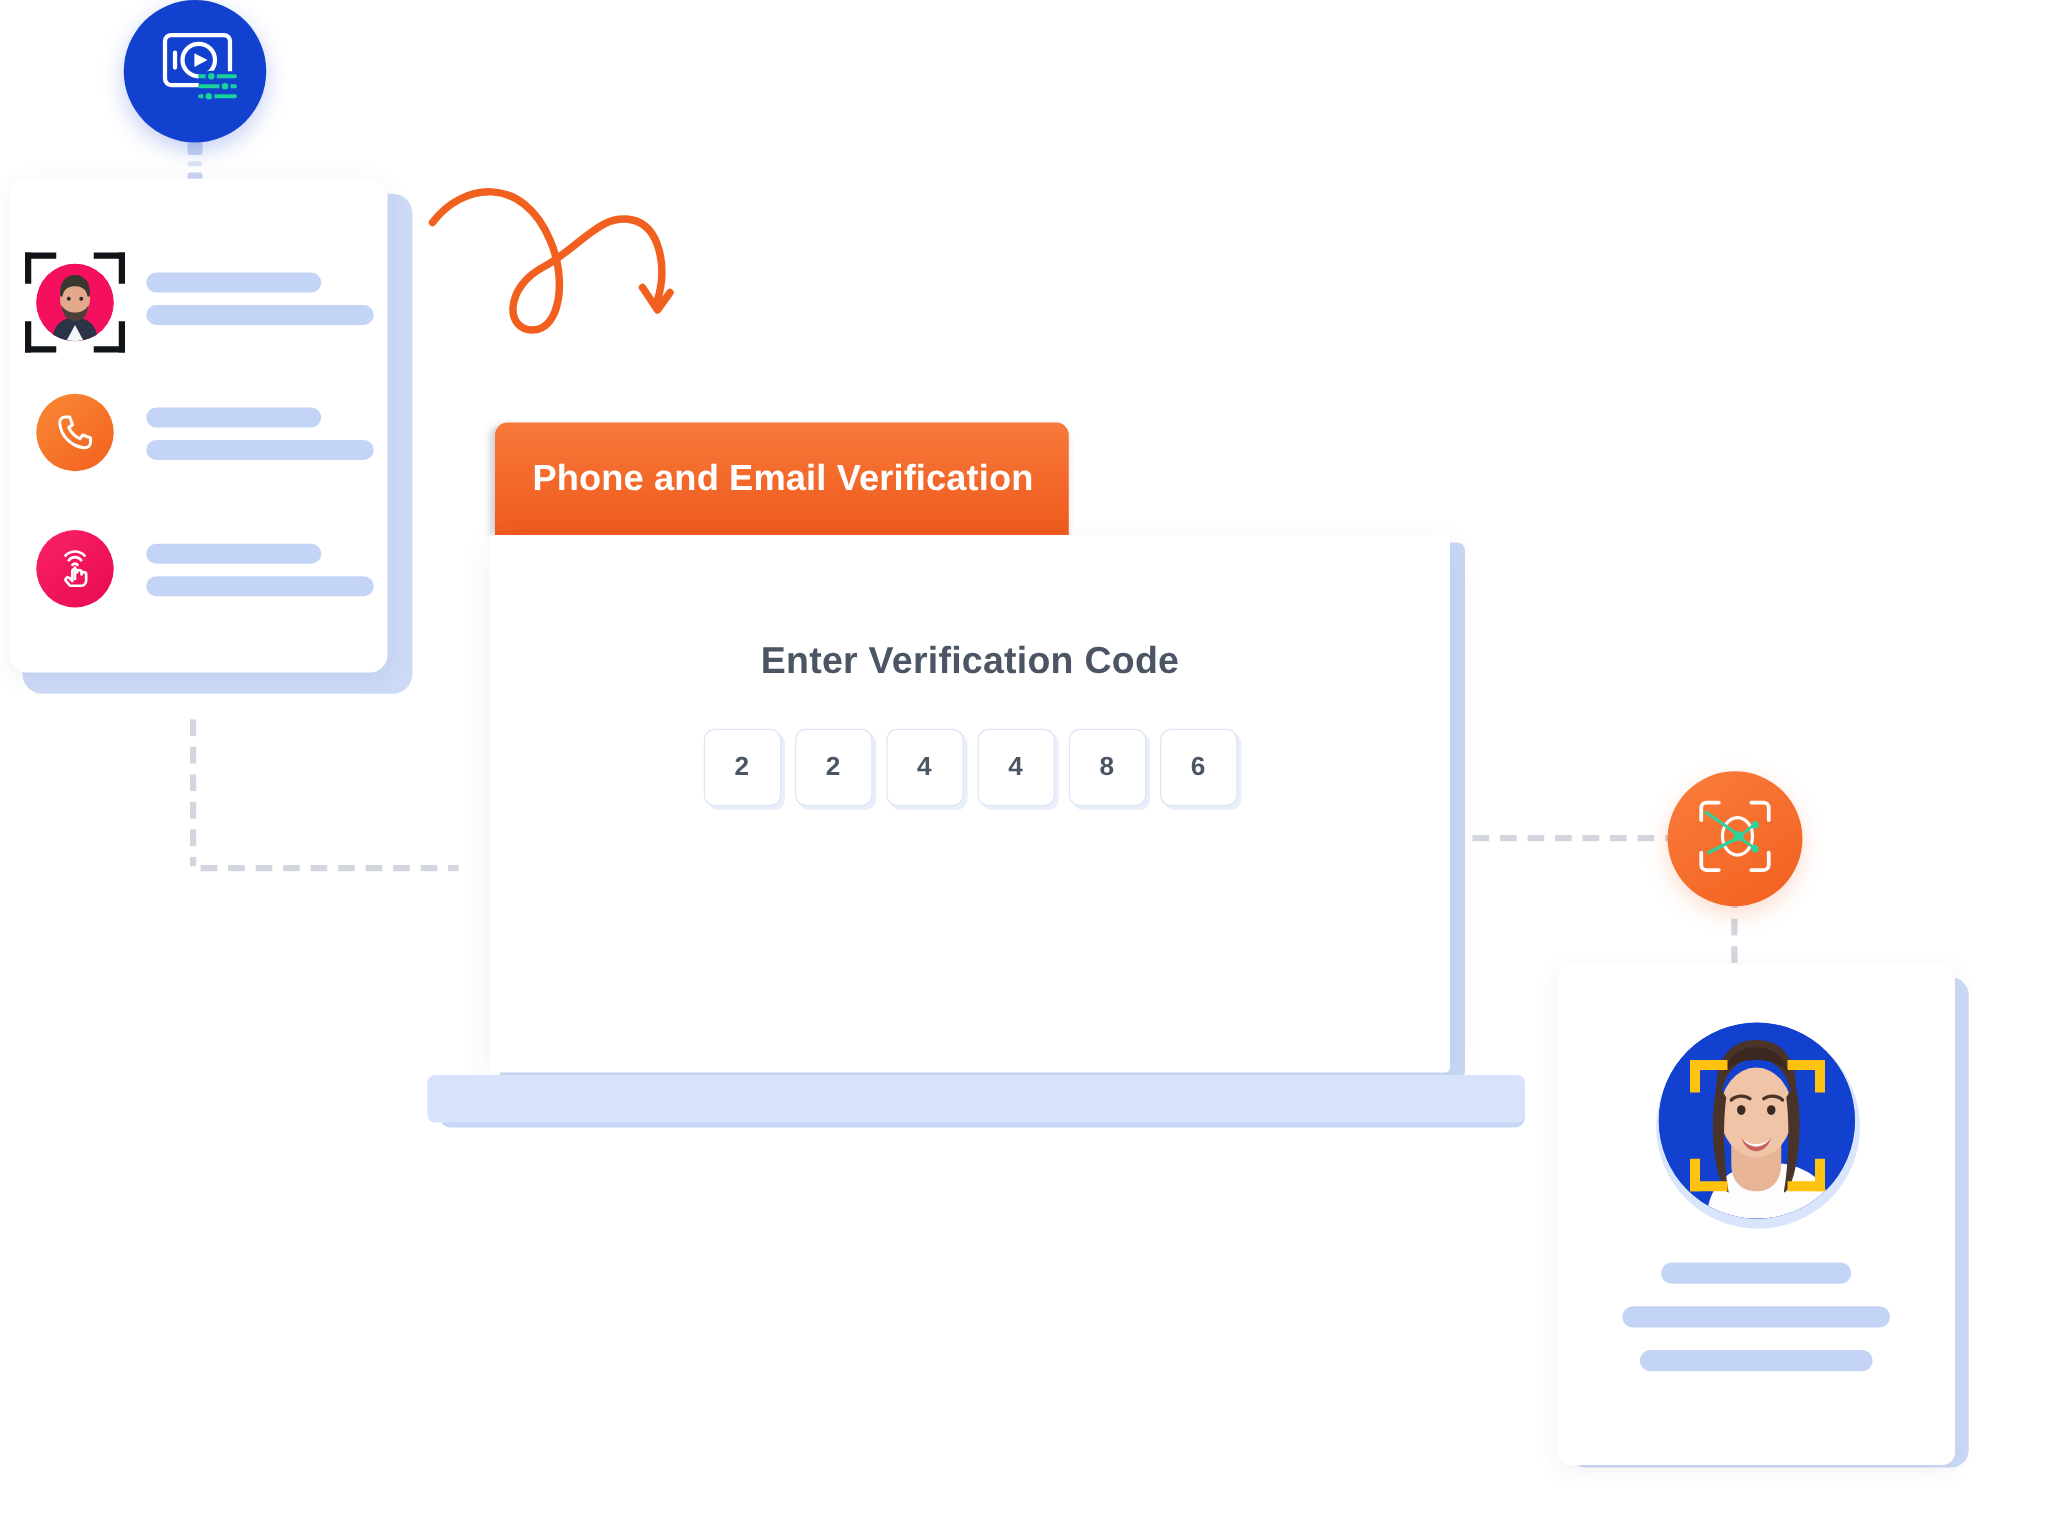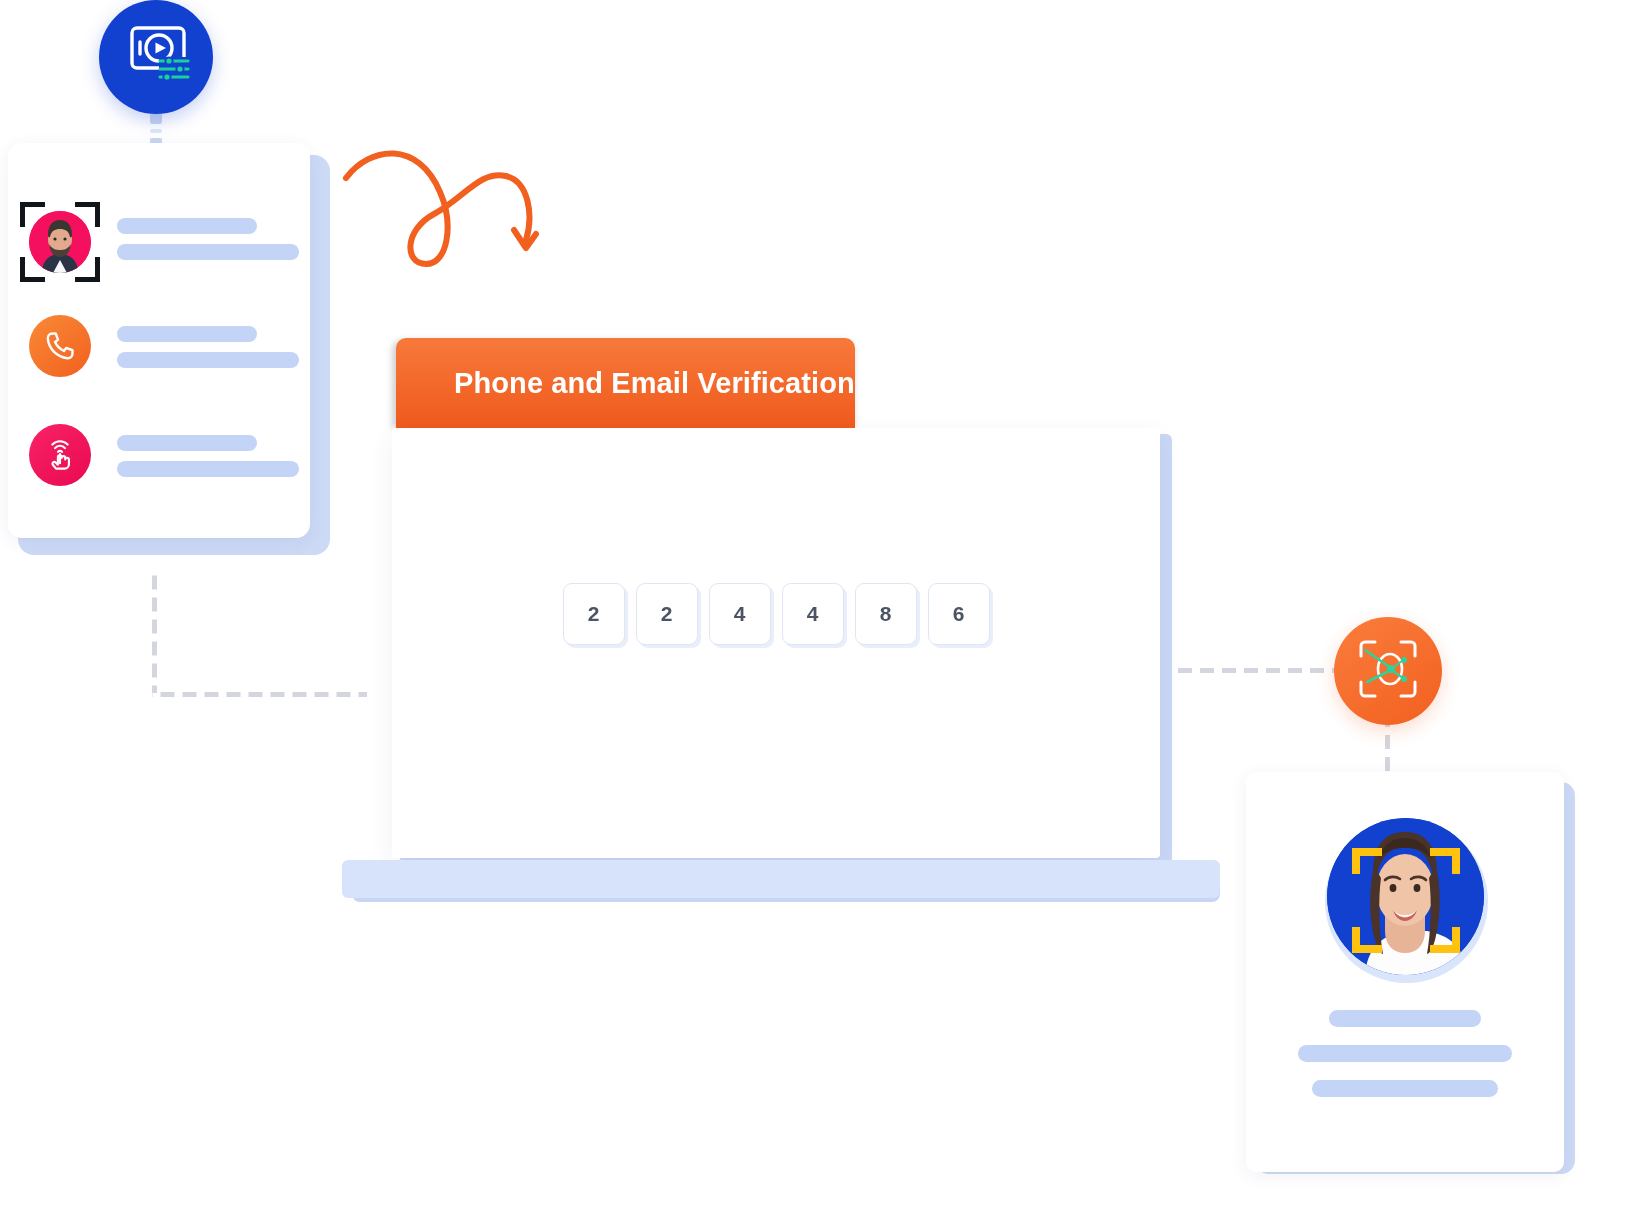--- a/index.html
+++ b/index.html
@@ -99,21 +99,21 @@
     width: 459px; height: 90px;
     background: linear-gradient(180deg, #f7793a 0%, #ef5a1d 100%);
     border-radius: 10px 10px 0 0;
     display: flex; align-items: center;
   }
   #banner-title {
     color: #ffffff;
     font-size: 29px;
     font-weight: bold;
     letter-spacing: .1px;
-    margin-left: 58px;
+    margin-left: 30px;
   }
 
   
   #laptop-screen-shadow {
     left: 400px; top: 434px;
     width: 772px; height: 430px;
     background: #c9d8f5;
     border-radius: 6px;
   }
   #laptop-screen {
@@ -336,20 +336,21 @@
   </div>
 
   <div class="abs" id="banner-shadow"></div>
   <div class="abs" id="banner">
     <span id="banner-title">Phone and Email Verification</span>
   </div>
 
   <div class="abs" id="laptop-screen-shadow"></div>
   <div class="abs" id="laptop-screen"></div>
 
+  <div class="abs" id="code-heading">Enter Verification Code</div>
 
   <div class="abs" id="code-boxes">
     <div class="code-box">2</div>
     <div class="code-box">2</div>
     <div class="code-box">4</div>
     <div class="code-box">4</div>
     <div class="code-box">8</div>
     <div class="code-box">6</div>
   </div>
 

